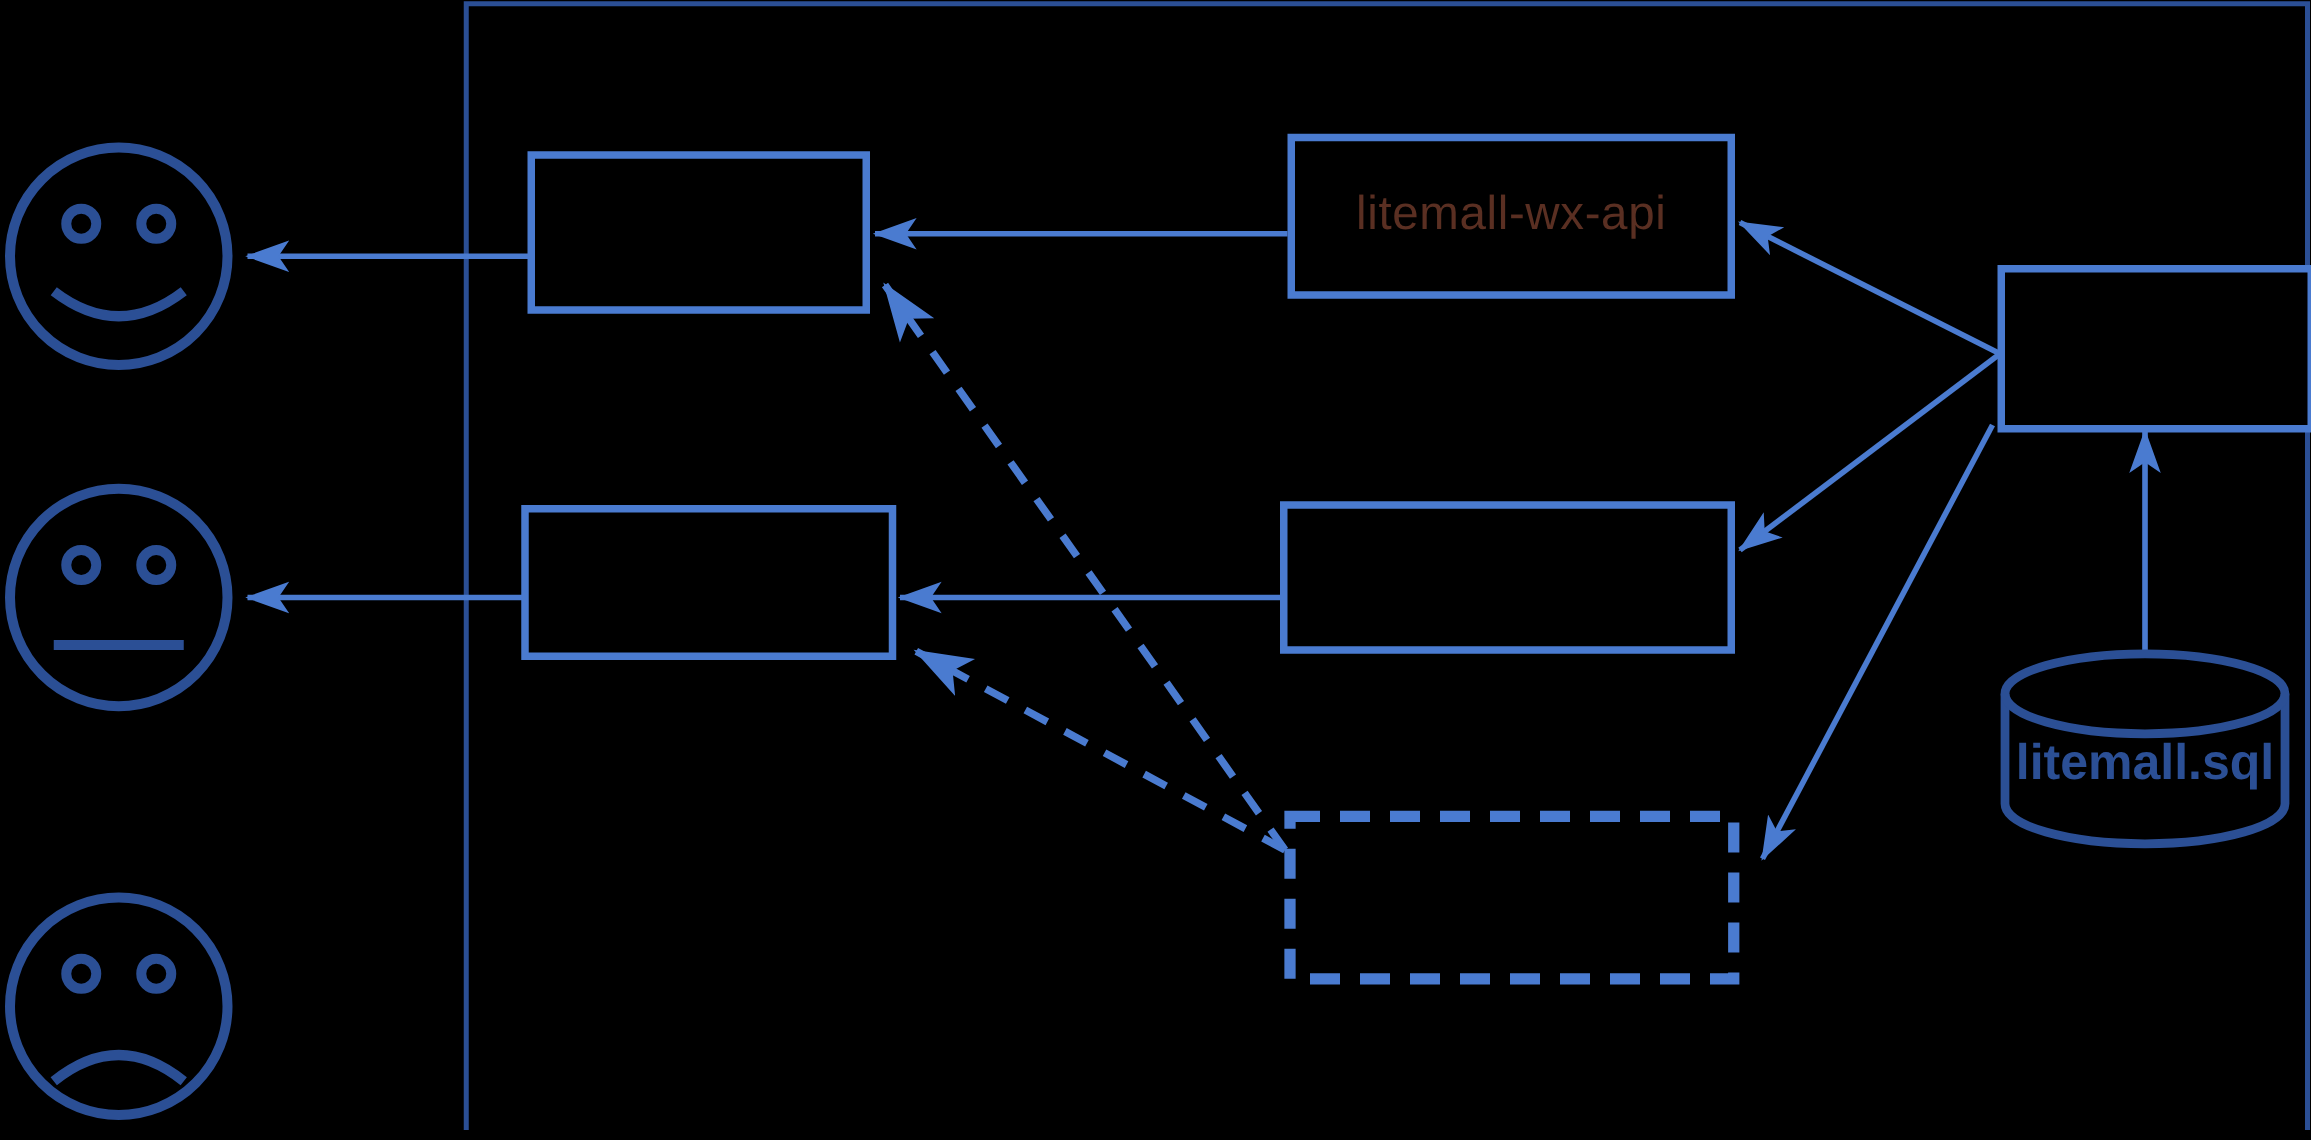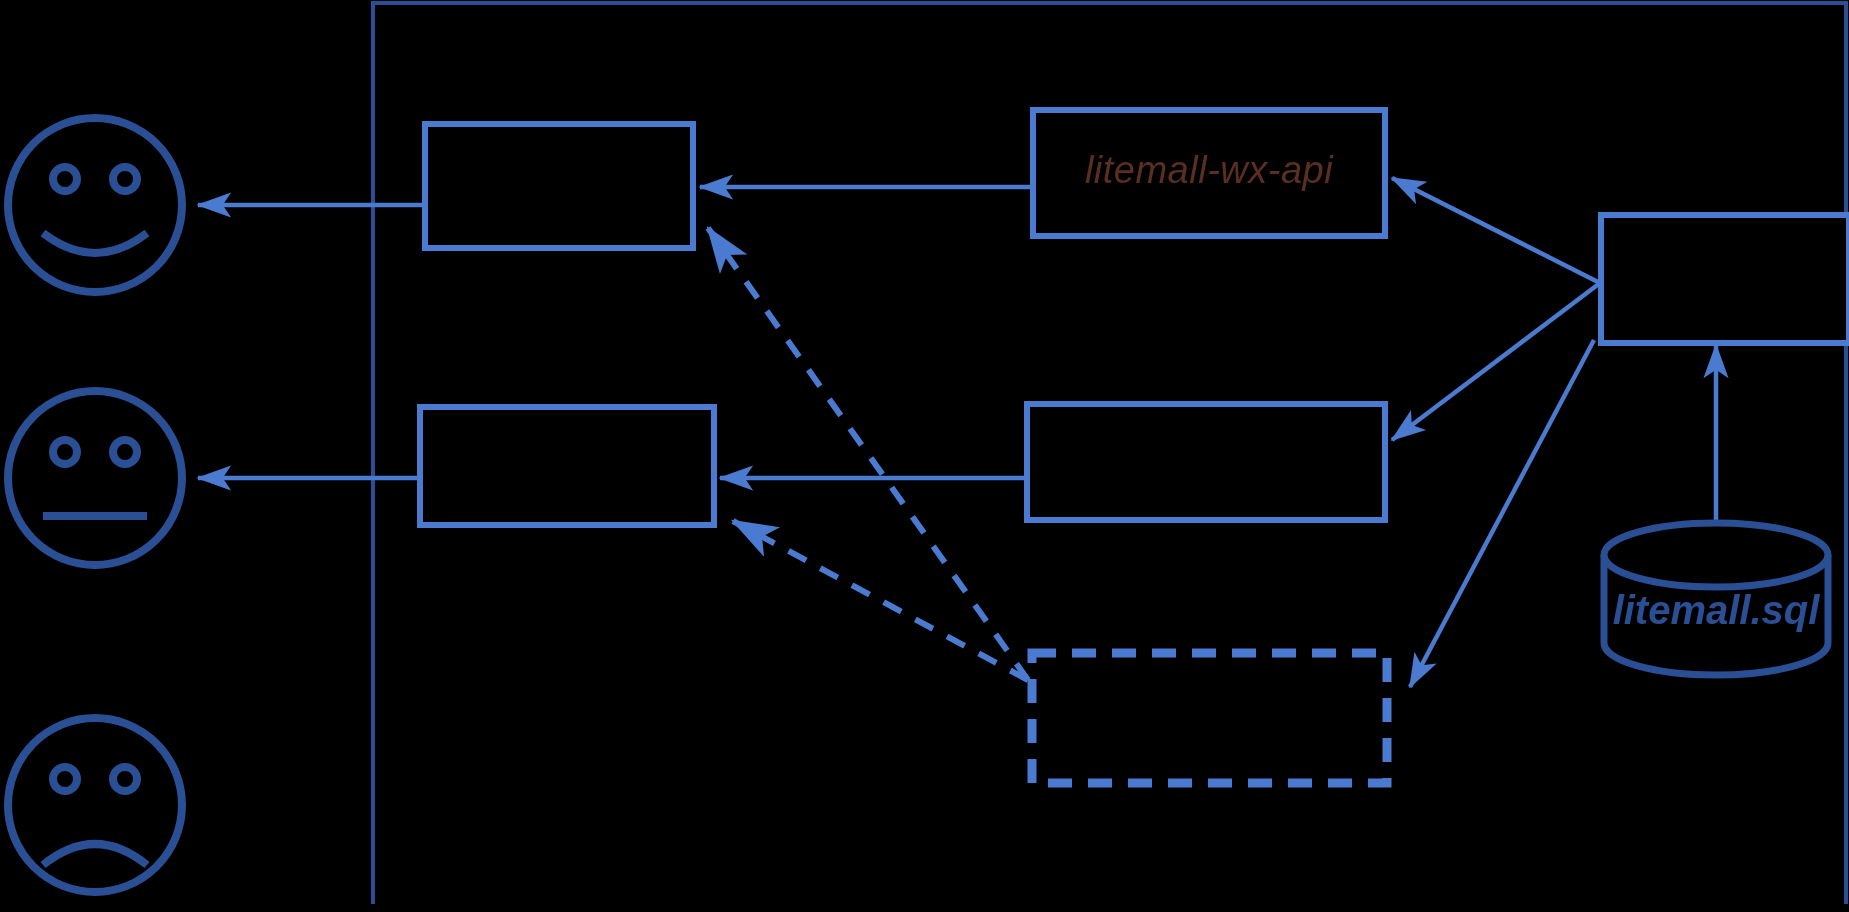--- a/index.html
+++ b/index.html
@@ -34,21 +34,21 @@
   .db-label {
     font-size: 40px;
     font-weight: bold;
     dominant-baseline: middle;
     text-anchor: middle;
   }
 </style>
 </head>
 <body>
 
-<div id="stage" style="width: 1849px; height: 904px; background: rgb(0, 0, 0); font-style: italic;">
+<div id="stage" style="width: 1849px; height: 904px; background: rgb(0, 0, 0);">
 
   <svg class="layer" viewBox="0 0 1849 912" xmlns="http://www.w3.org/2000/svg">
 
     <defs>
       <marker id="arrowhead" markerWidth="9" markerHeight="9" refX="7.4" refY="3.2" orient="auto" markerUnits="strokeWidth">
         <path d="M0,0.4 L7.8,3.2 L0,6 L1.9,3.2 Z" fill="#4a7bd0"></path>
       </marker>
     </defs>
 
     <rect id="el-container" fill="none" stroke="#2b4f95" stroke-width="4" x="373" y="3" width="1473" height="906"></rect>

